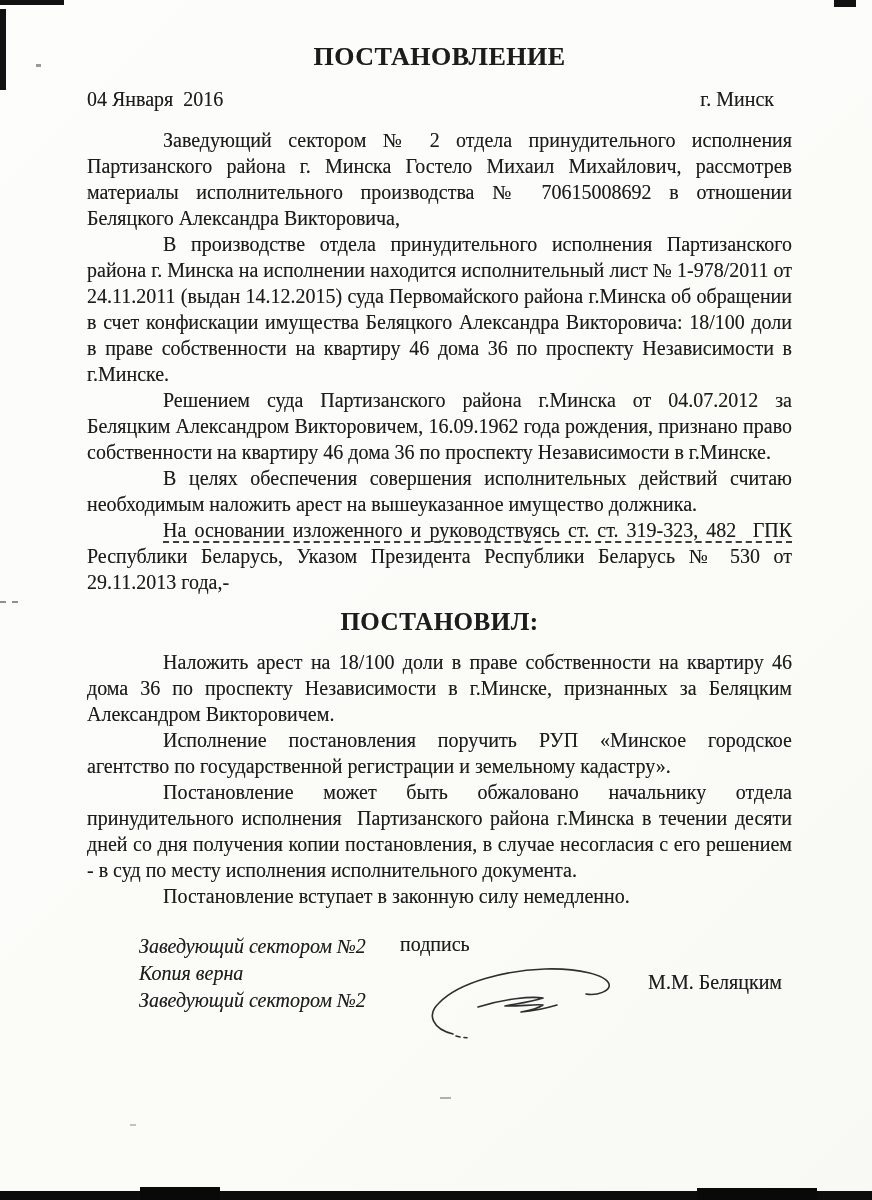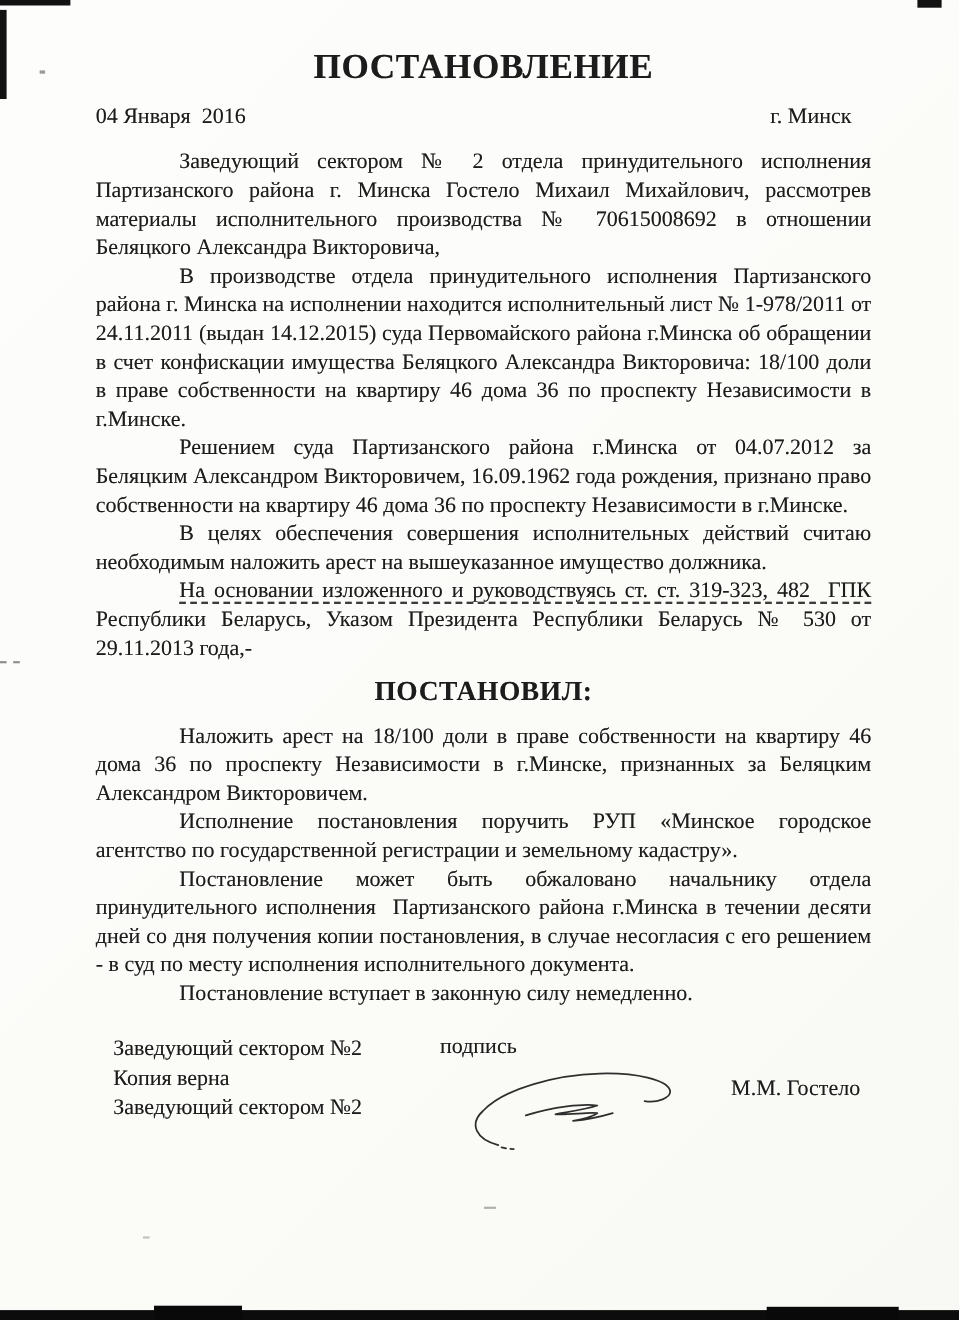--- a/index.html
+++ b/index.html
@@ -7,39 +7,39 @@
     position:relative;
     width:872px; height:1200px;
     margin:0 auto;
     background:linear-gradient(135deg,#fdfdfc 0%, #fbfbf8 60%, #f8f8f5 100%);
     font-family:"Liberation Serif", serif;
     color:#1c1c1c;
     overflow:hidden;
   }
   .content { position:absolute; left:87px; right:80px; top:0;
     text-shadow:0 0 0.6px rgba(25,25,25,0.45); }
-  .doc-title { margin-top:42px; font-size:32px; font-weight:bold;
+  .doc-title { margin-top:42px; font-size:26px; font-weight:bold;
     text-align:center; letter-spacing:0.5px; }
   .date-row { margin-top:16px; display:flex; justify-content:space-between;
     font-size:20px; }
   .date-row .place { padding-right:18px; }
   .para { font-size:20px; line-height:26px; text-align:justify;
     text-align-last:left; text-indent:76px; margin:0; }
   .intro { margin-top:16px; }
   .section-heading { text-align:center; font-size:25px; font-weight:bold;
     margin:13px 0 13px 0; letter-spacing:0.5px; }
   .crease-underline {
     text-decoration-line:underline;
     text-decoration-style:dashed;
     text-decoration-color:rgba(45,45,45,0.85);
     text-decoration-thickness:1.5px;
     text-underline-offset:4px;
   }
   .footer { position:relative; margin-top:24px; height:140px; font-size:20px; }
-  .footer-lines { margin-left:16px; line-height:27px; }
+  .footer-lines { margin-left:52px; line-height:27px;font-style:italic; }
   .signature-label { position:absolute; left:313px; top:0; }
   .signature-svg { position:absolute; left:336px; top:30px; width:202px; height:80px; }
   .signer-name { position:absolute; right:10px; top:38px; }
 
   
   .artifact { position:absolute; background:#121212; }
   .a-tl-h { left:0; top:0; width:64px; height:5px; }
   .a-tl-v { left:0; top:9px; width:6px; height:81px; }
   .a-tr   { right:16px; top:0; width:22px; height:7px; }
   .a-bottom { left:0; bottom:0; width:872px; height:9px; background:#0c0c0c; }
@@ -100,17 +100,17 @@
         <div>Заведующий сектором №2</div>
       </div>
       <span class="signature-label">подпись</span>
 
       <svg class="signature-svg" viewBox="0 0 202 80" fill="none" stroke="#2e2e2e" stroke-width="1.6" stroke-linecap="round" stroke-linejoin="round">
         <path d="M 30 71 C 10 66, 3 52, 16 40 C 36 19, 84 7, 122 6 C 156 5, 183 12, 186 21 C 188 28, 174 33, 163 31"></path>
         <path d="M 55 44 C 80 36, 108 33, 120 35 C 108 39, 92 41, 82 43 C 96 43.5, 112 41, 120 42 C 114 46, 104 48, 98 49 C 110 48, 124 45, 134 42"></path>
         <path d="M 33 73 l 4 1 M 41 74.5 l 3 0.2"></path>
       </svg>
 
-      <span class="signer-name">М.М. Гостело</span>
+      <span class="signer-name">М.М. Беляцким</span>
     </div>
 
   </div>
 </div>
 
 </body></html>

